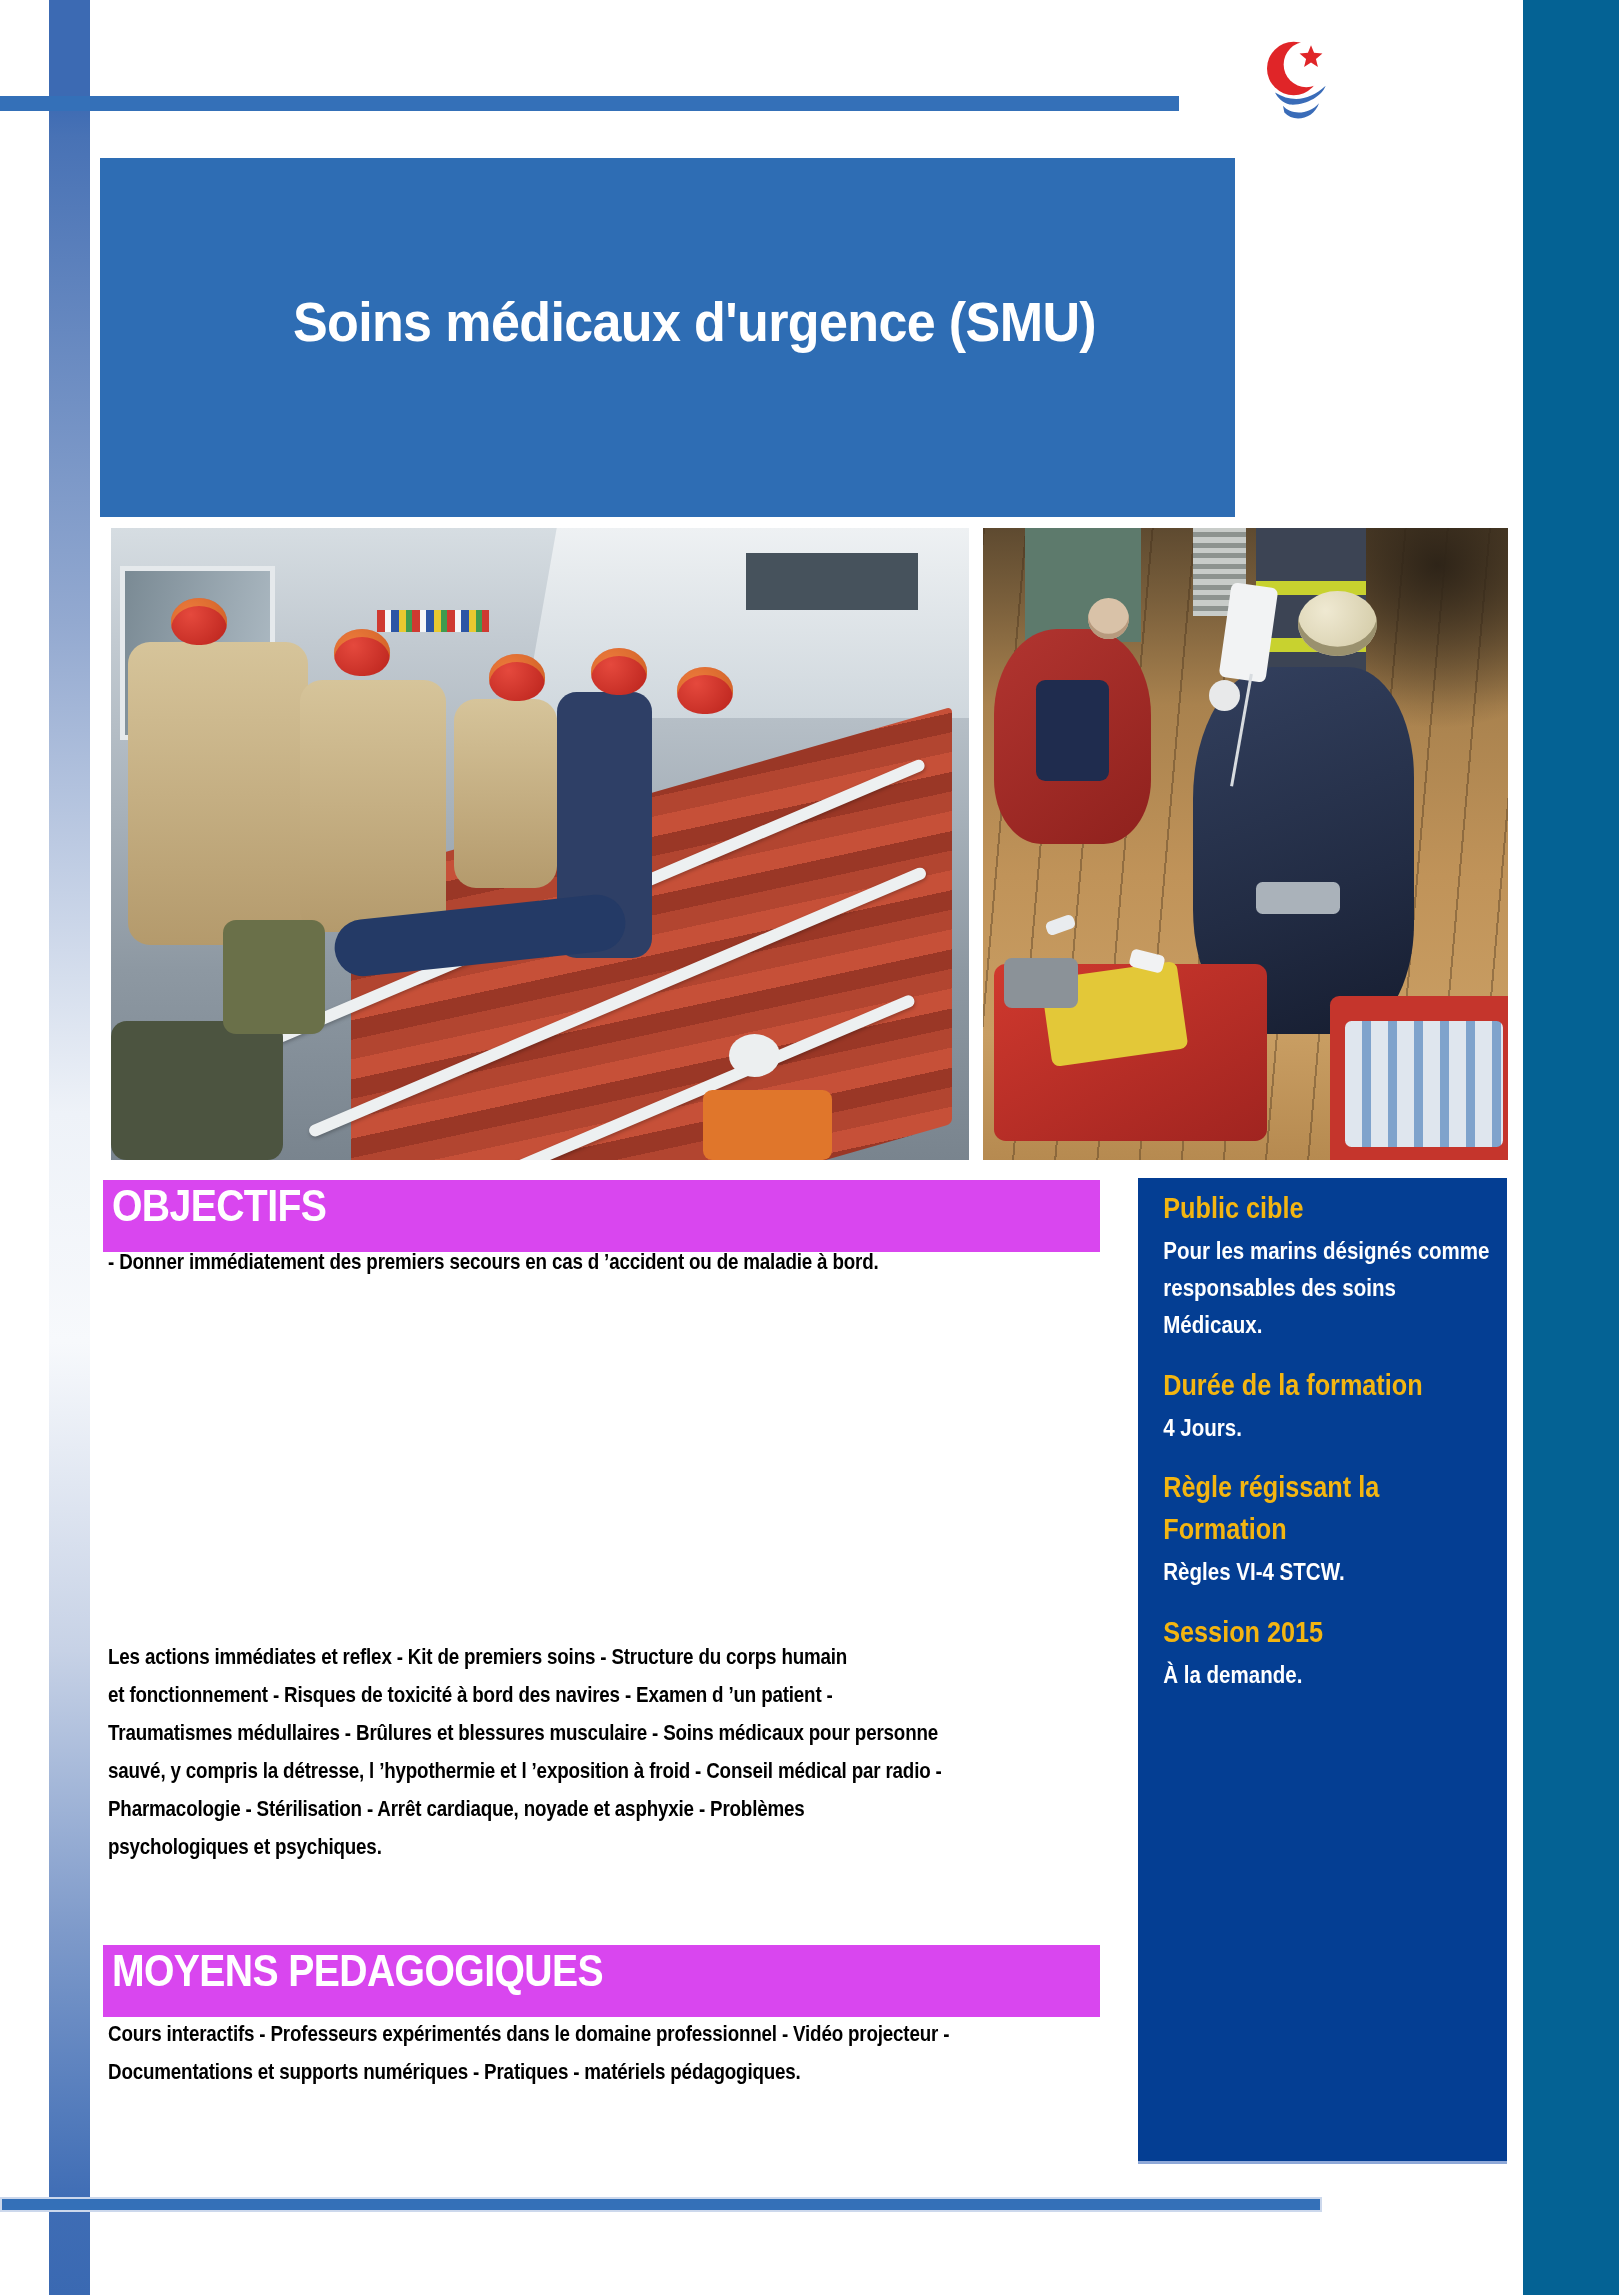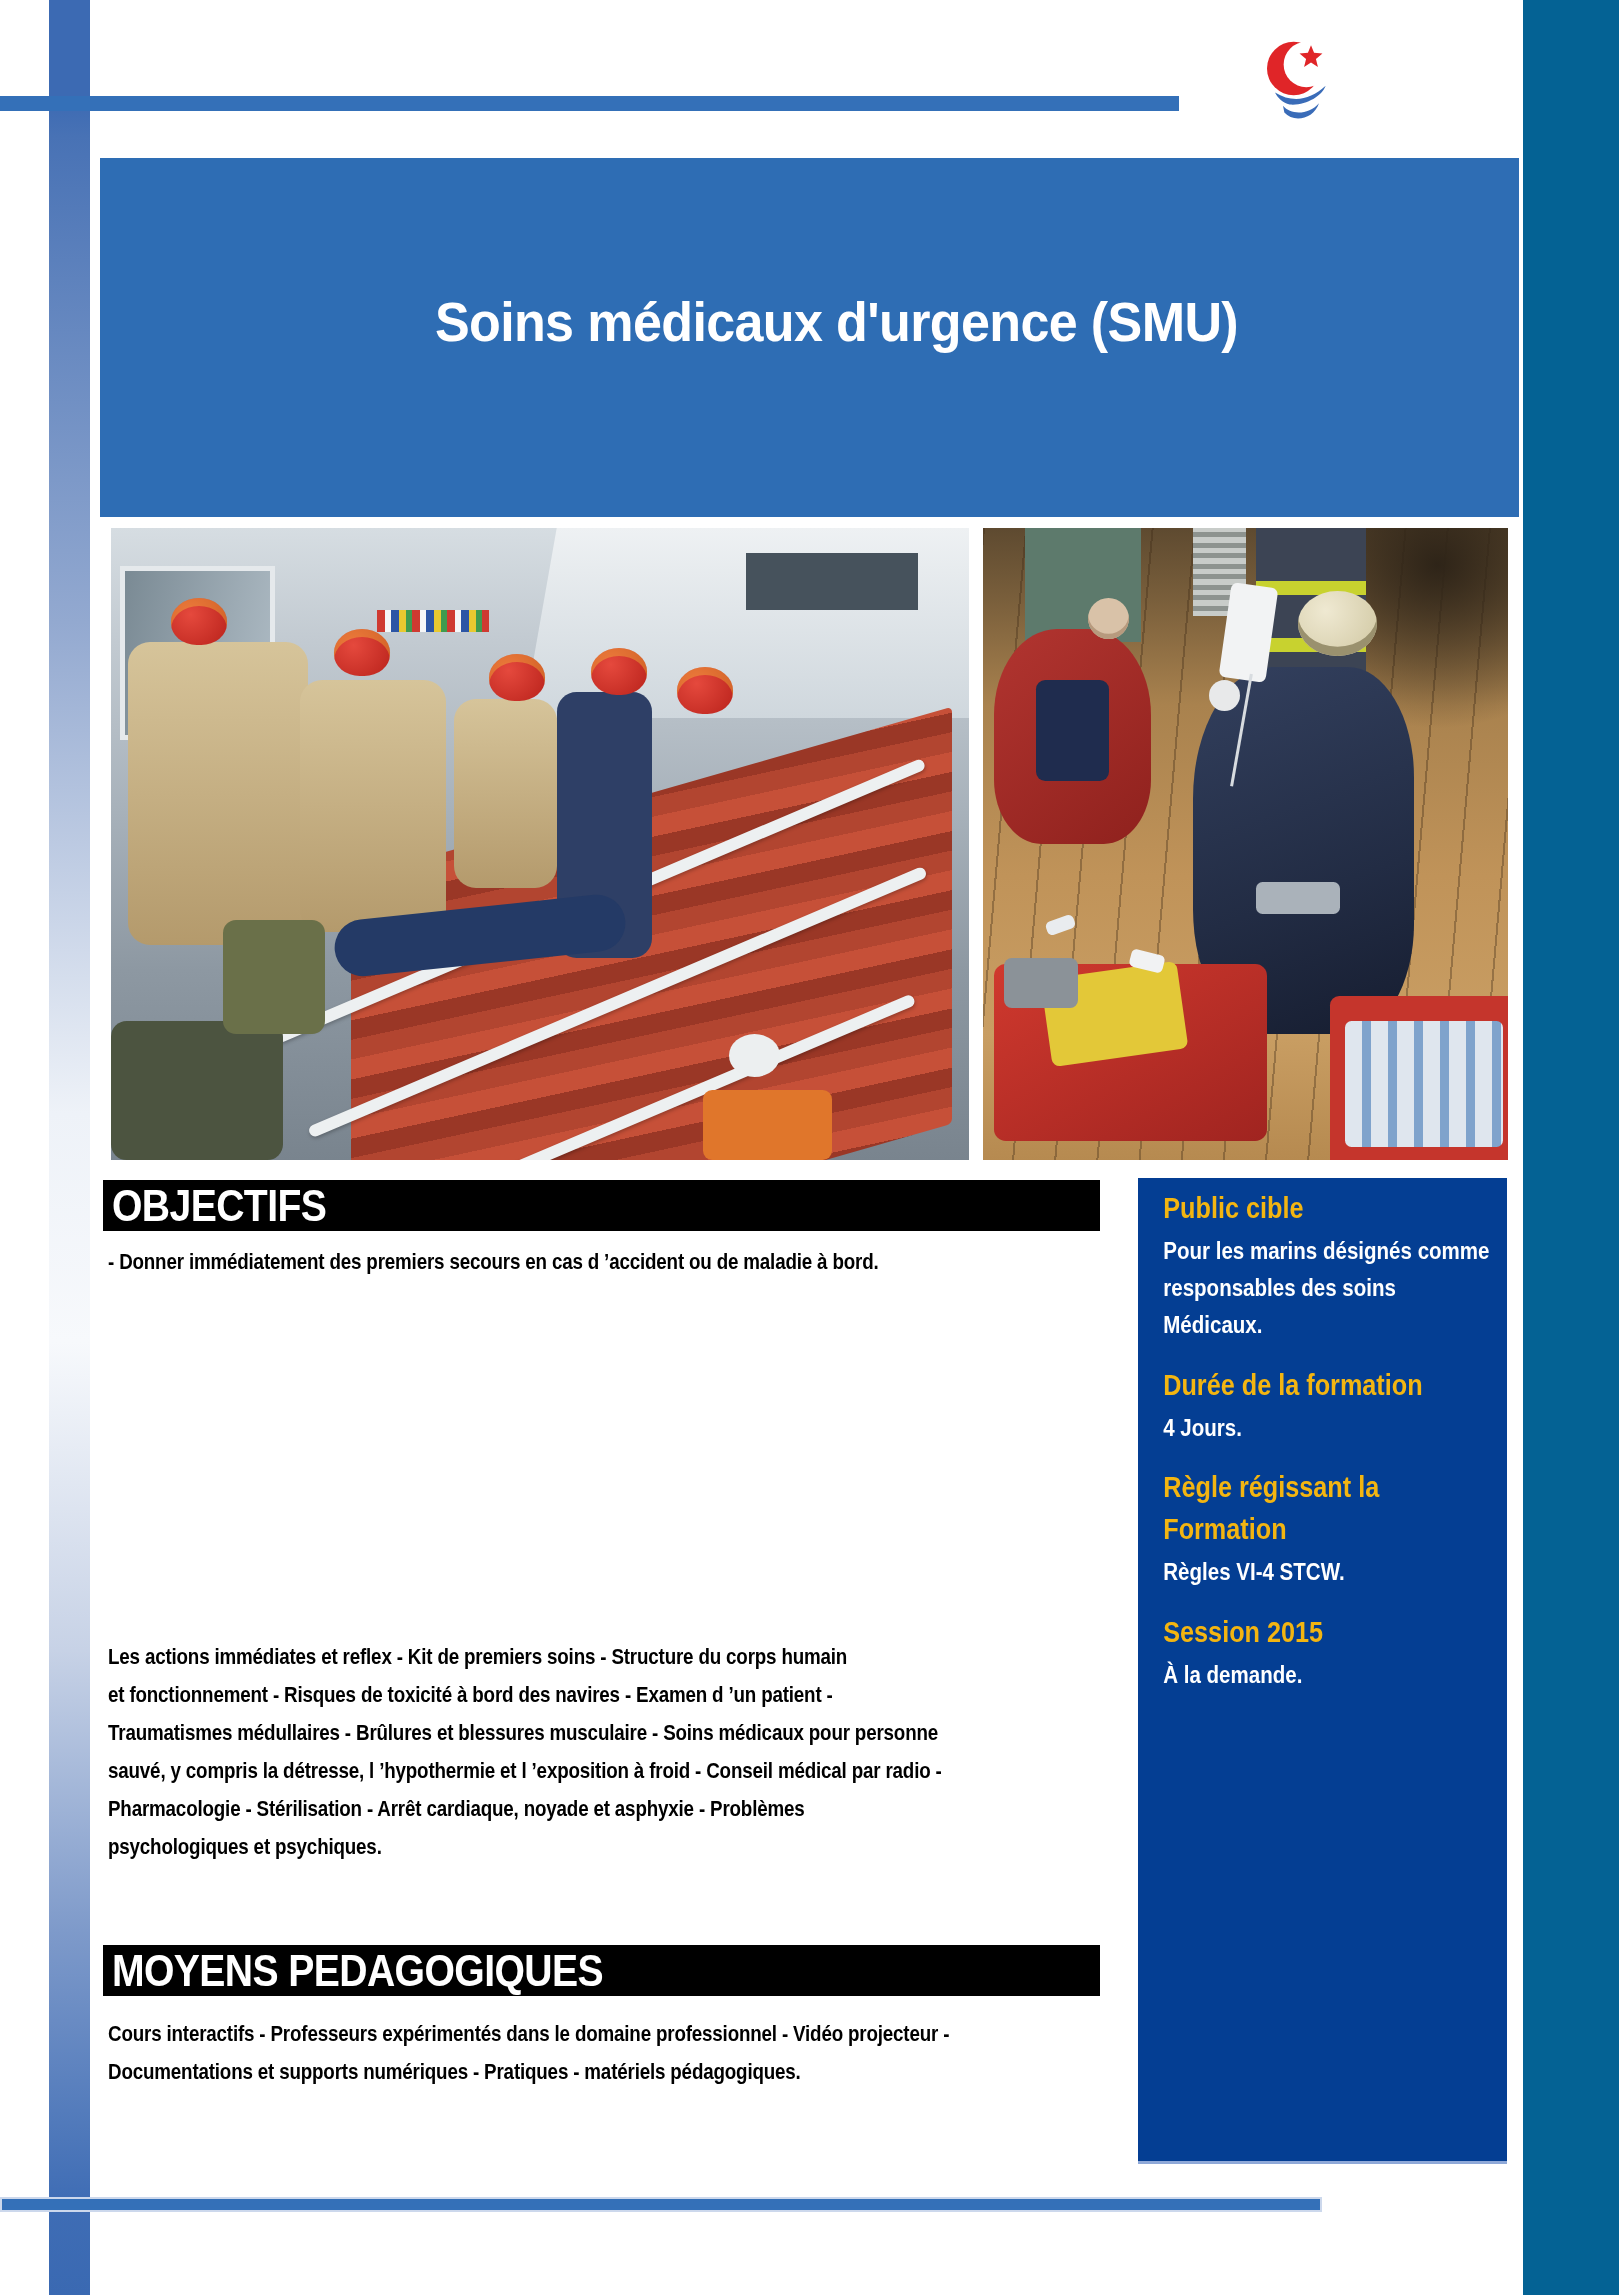--- a/index.html
+++ b/index.html
@@ -13,21 +13,21 @@
       #3f6db5 2200px,#3a69b2 2295px);}
   .top-bar{position:absolute;left:0;top:96px;width:1179px;height:15px;background:#3470b8;}
   .bottom-bar{position:absolute;left:0;top:2197px;width:1318px;height:10.5px;
     background:#3470b8;border:2px solid #ccd8ec;}
   .teal-bar{position:absolute;left:1523px;top:0;width:96px;height:2295px;background:#046294;}
 
   
   .logo{position:absolute;left:1267px;top:38px;width:68px;height:85px;}
 
   
-  .banner{position:absolute;left:100px;top:158px;width:1419px;height:359px;background:#2e6db4;}
+  .banner{position:absolute;left:100px;top:158px;width:1135px;height:359px;background:#2e6db4;}
   .banner .title{position:absolute;left:0;right:0;top:131px;text-align:center;padding-left:58px;
     color:#ffffff;font-weight:bold;font-size:56px;letter-spacing:-0.7px;white-space:nowrap;
     transform:scaleX(.93);}
 
   
   .photo{position:absolute;top:528px;height:632px;overflow:hidden;}
   .photoL{left:111px;width:858px;
     background:linear-gradient(180deg,#d6dde2 0%,#c2cad1 18%,#a7b1ba 45%,#8d98a2 70%,#79848e 100%);}
   .photoR{left:983px;width:525px;
     background:linear-gradient(180deg,#5e4a30 0%,#7b603c 12%,#a9824e 28%,#c09359 55%,#c99e63 80%,#b68a50 100%);}
@@ -84,21 +84,21 @@
     background:linear-gradient(150deg,#d0392e,#a02420);}
   .pr-pouch{bottom:16%;left:12%;width:26%;height:14%;border-radius:7.9px;background:#e3c838;transform:rotate(-8deg);}
   .pr-gglove{bottom:24%;left:4%;width:14%;height:8%;border-radius:7.9px;background:#8b9298;}
   .pr-kit{bottom:0;right:0;width:34%;height:26%;border-radius:9.2px 0 0 0;background:#c5352c;}
   .pr-kitin{bottom:2%;right:1%;width:30%;height:20%;border-radius:6.5px;
     background:repeating-linear-gradient(90deg,#dfe6ee 0 17px,#7fa3cc 17px 26px);}
   .pr-gauze1{bottom:30%;left:28%;width:34px;height:18.3px;border-radius:5.2px;background:#f1f2f3;transform:rotate(14deg);}
   .pr-gauze2{bottom:36%;left:12%;width:29px;height:14.4px;border-radius:5.2px;background:#e9ecef;transform:rotate(-20deg);}
 
   
-  .sec-bar{position:absolute;left:103px;width:997px;height:51px;background:#000000;
+  .sec-bar{position:absolute;left:103px;width:997px;height:72px;background:#d946ef;
     display:flex;align-items:flex-start;padding-left:9.2px;box-sizing:border-box;}
   .sec-bar span{display:inline-block;color:#ffffff;font-weight:bold;font-size:45px;
     letter-spacing:-0.7px;transform:scaleX(.87);transform-origin:left center;white-space:nowrap;}
   .bar-objectifs{top:1180px;}
   .bar-progamme{top:1575px;}
   .bar-moyens{top:1945px;}
 
   .body-text{position:absolute;left:108px;width:1244px;color:#000000;font-weight:bold;
     font-size:21.6px;line-height:37px;white-space:pre-line;letter-spacing:-0.2px;
     transform:scaleX(.87);transform-origin:left top;}

